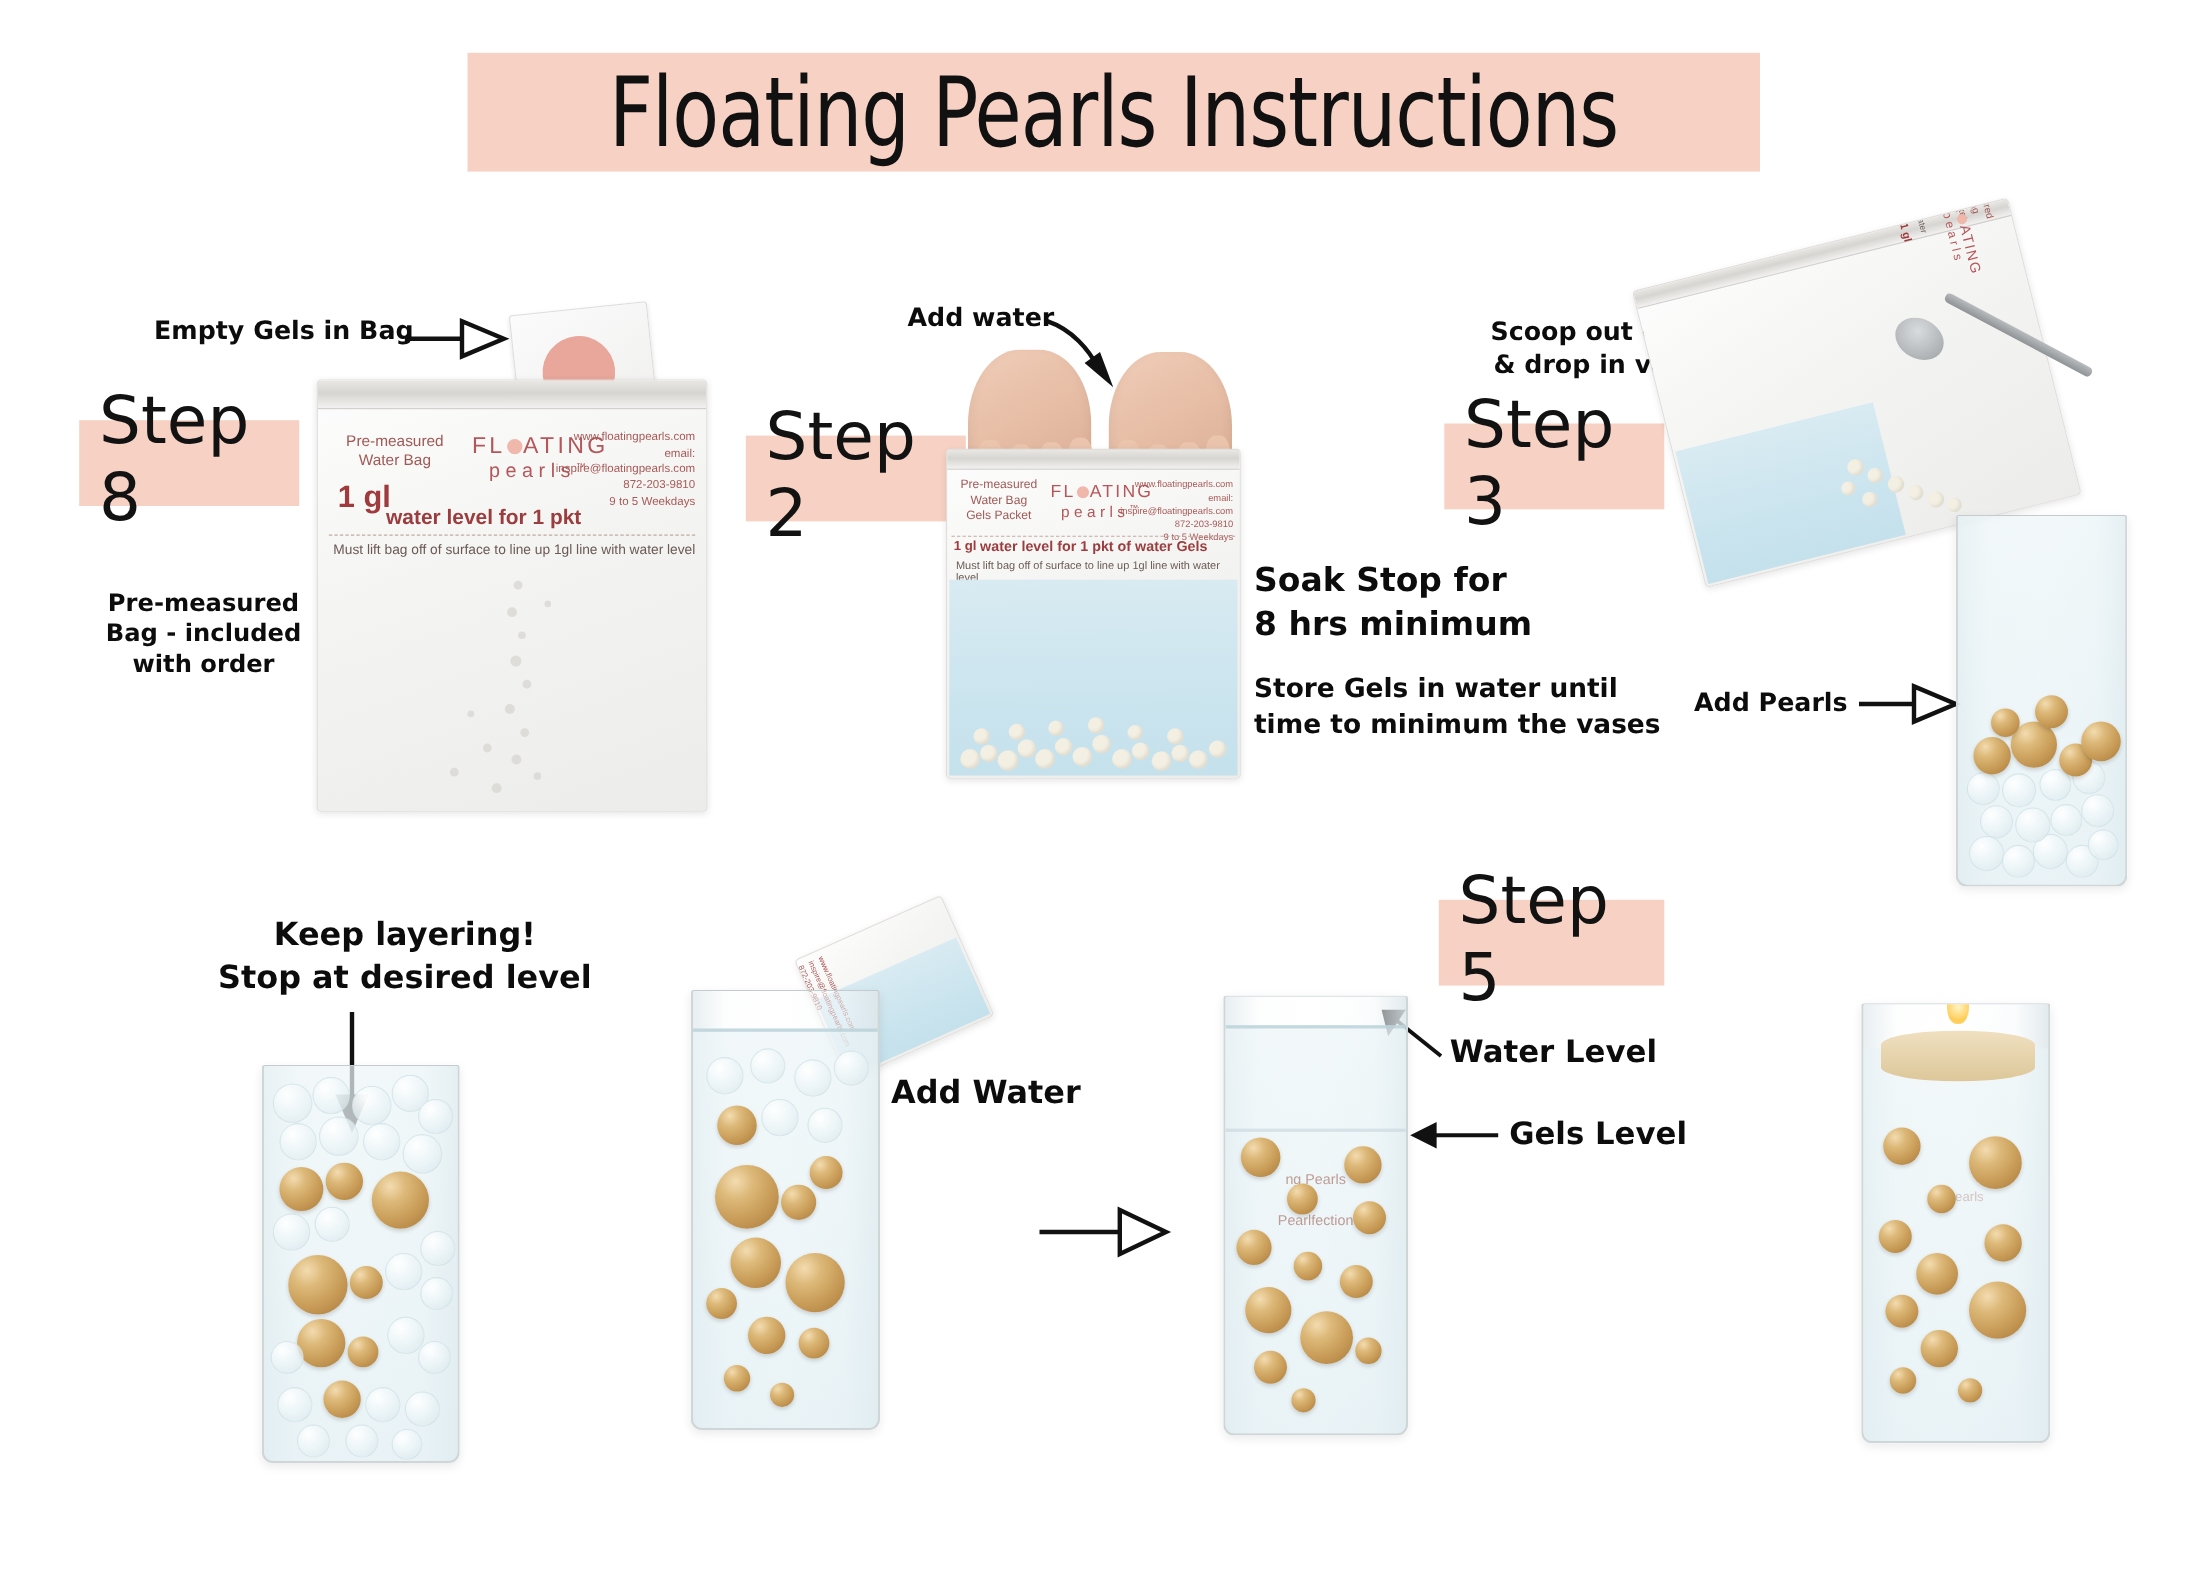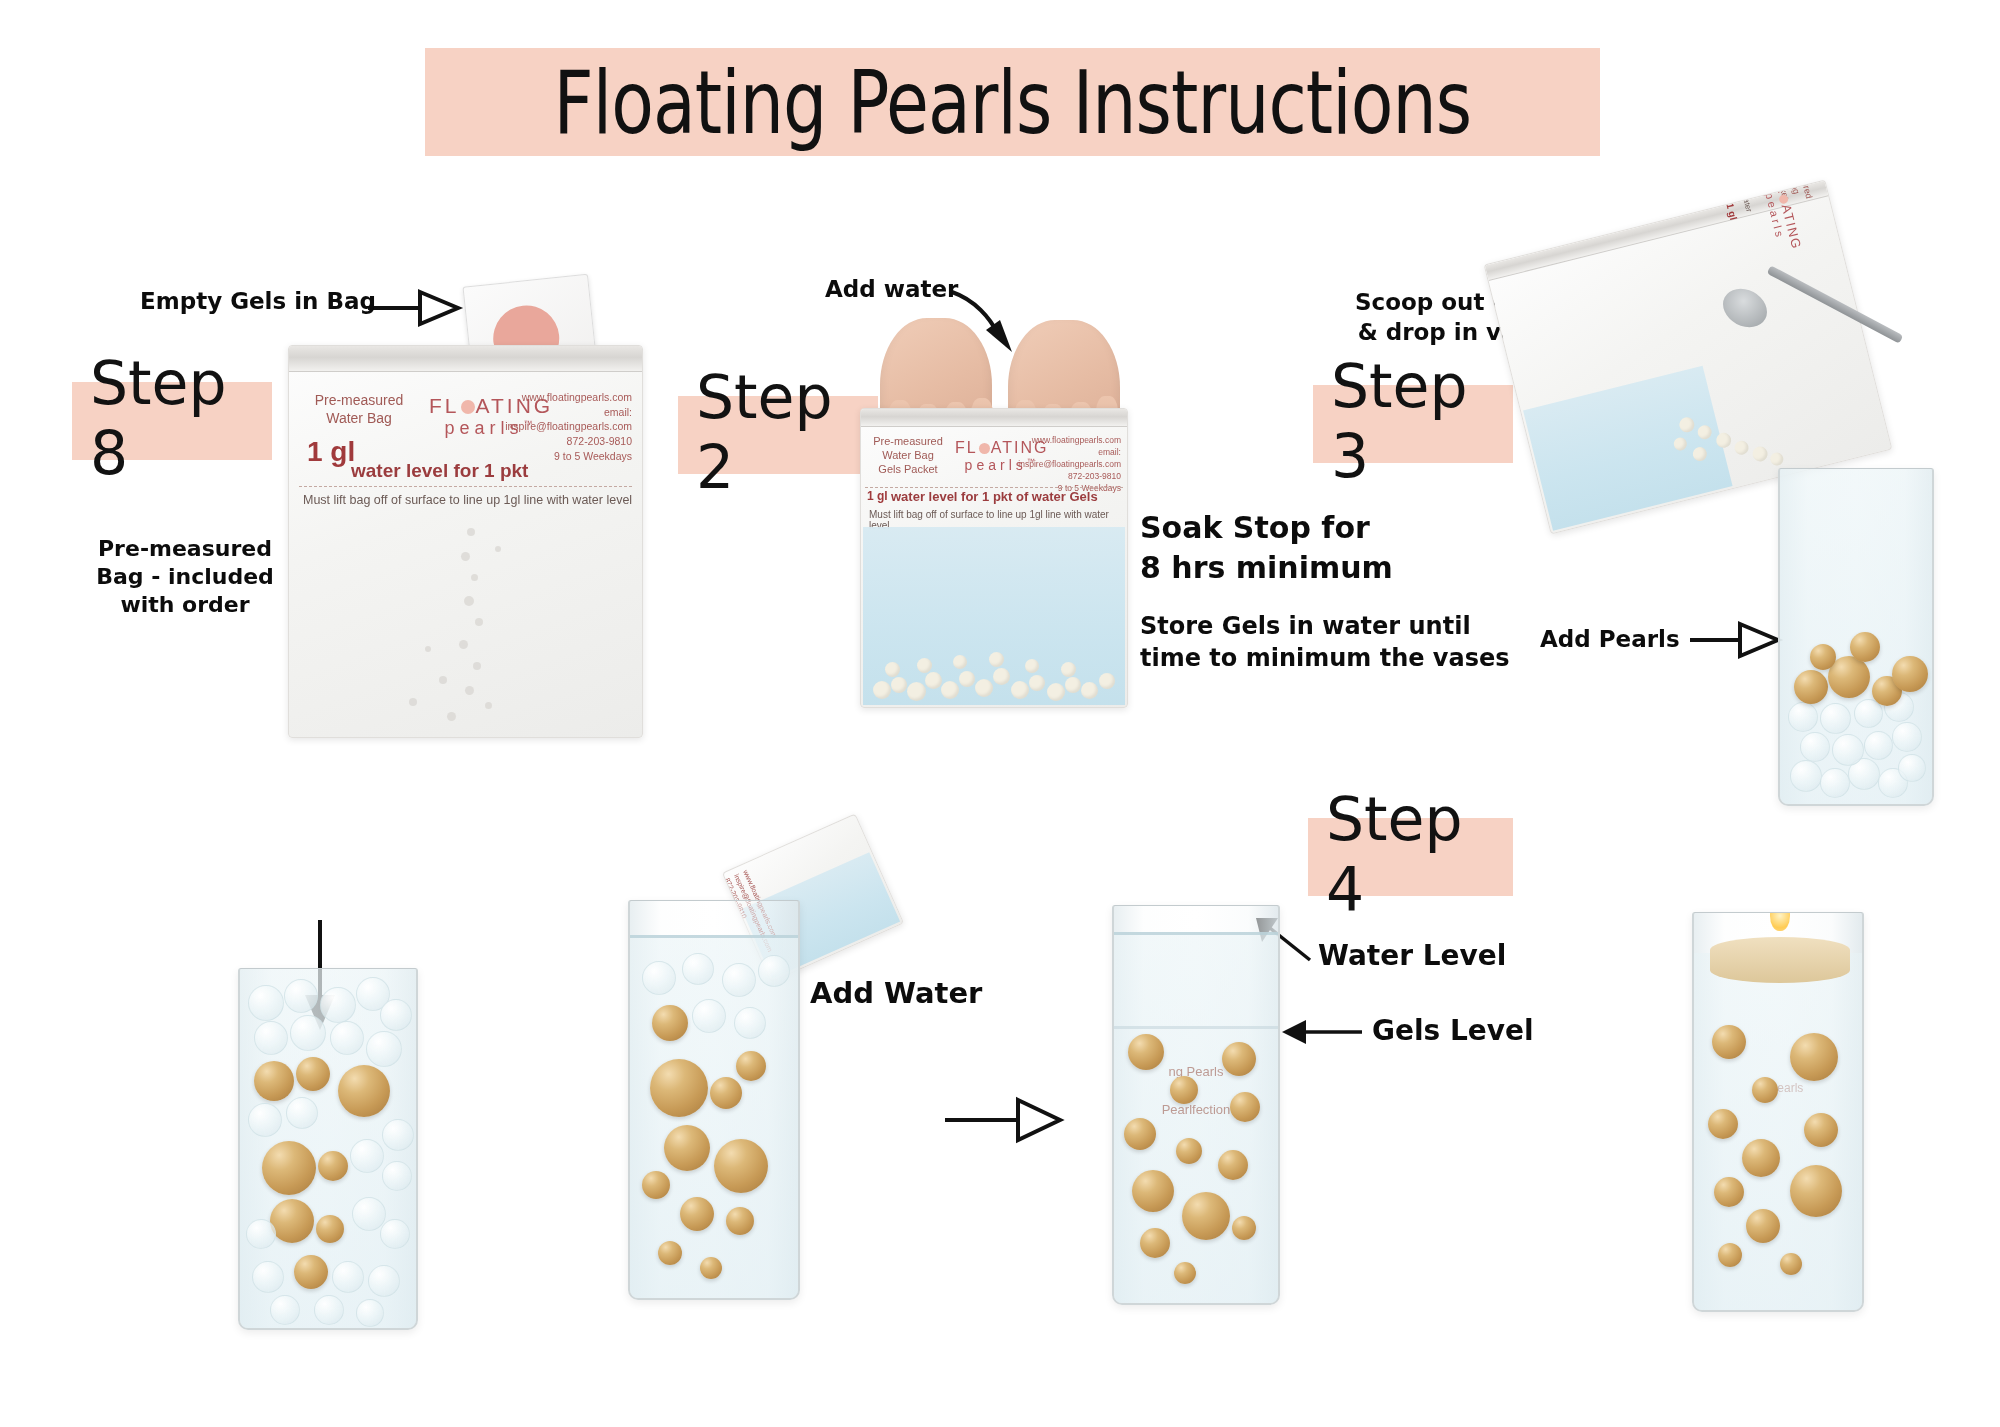--- a/index.html
+++ b/index.html
@@ -451,20 +451,24 @@
     <div class="gel" style="left:104px;bottom:82px;width:30px;height:30px;"></div>
     <div class="pearl" style="left:14px;bottom:100px;width:34px;height:34px;"></div>
     <div class="pearl" style="left:48px;bottom:106px;width:42px;height:42px;"></div>
     <div class="pearl" style="left:92px;bottom:98px;width:30px;height:30px;"></div>
     <div class="pearl" style="left:112px;bottom:112px;width:36px;height:36px;"></div>
     <div class="pearl" style="left:30px;bottom:134px;width:26px;height:26px;"></div>
     <div class="pearl" style="left:70px;bottom:142px;width:30px;height:30px;"></div>
   </div>
 
 
+  <div class="callout c-keep">
+    <div>Keep layering!</div>
+    <div>Stop at desired level</div>
+  </div>
 
   <div class="vase" style="left:238px; top:968px; width:180px; height:362px;">
     <div class="vase-water" style="top:0; bottom:0;"></div>
     <div class="gel" style="left:8px;top:16px;width:36px;height:36px;"></div>
     <div class="gel" style="left:44px;top:10px;width:34px;height:34px;"></div>
     <div class="gel" style="left:80px;top:18px;width:36px;height:36px;"></div>
     <div class="gel" style="left:116px;top:8px;width:34px;height:34px;"></div>
     <div class="gel" style="left:140px;top:30px;width:32px;height:32px;"></div>
     <div class="gel" style="left:14px;top:52px;width:34px;height:34px;"></div>
     <div class="gel" style="left:50px;top:46px;width:36px;height:36px;"></div>
@@ -520,21 +524,21 @@
     <div class="pearl" style="left:84px;top:238px;width:54px;height:54px;"></div>
     <div class="pearl" style="left:12px;top:270px;width:28px;height:28px;"></div>
     <div class="pearl" style="left:50px;top:296px;width:34px;height:34px;"></div>
     <div class="pearl" style="left:96px;top:306px;width:28px;height:28px;"></div>
     <div class="pearl" style="left:28px;top:340px;width:24px;height:24px;"></div>
     <div class="pearl" style="left:70px;top:356px;width:22px;height:22px;"></div>
   </div>
 
   <div class="callout c-addwtr2">Add Water</div>
 
-  <div class="step-badge step5">Step 4</div>
+  <div class="step-badge step5">Step 5</div>
 
   <div class="callout c-waterlvl">Water Level</div>
   <div class="callout c-gelslvl">Gels Level</div>
 
   <div class="vase" style="left:1112px; top:905px; width:168px; height:400px;">
     <div class="vase-water" style="top:26px; bottom:0;"></div>
     <div class="water-top-line" style="top:26px;"></div>
     <div class="water-top-line" style="top:120px; background: rgba(196,214,220,.6);"></div>
 
     <div class="vase-print" style="left:0; right:0; top:158px;">ng Pearls</div>

